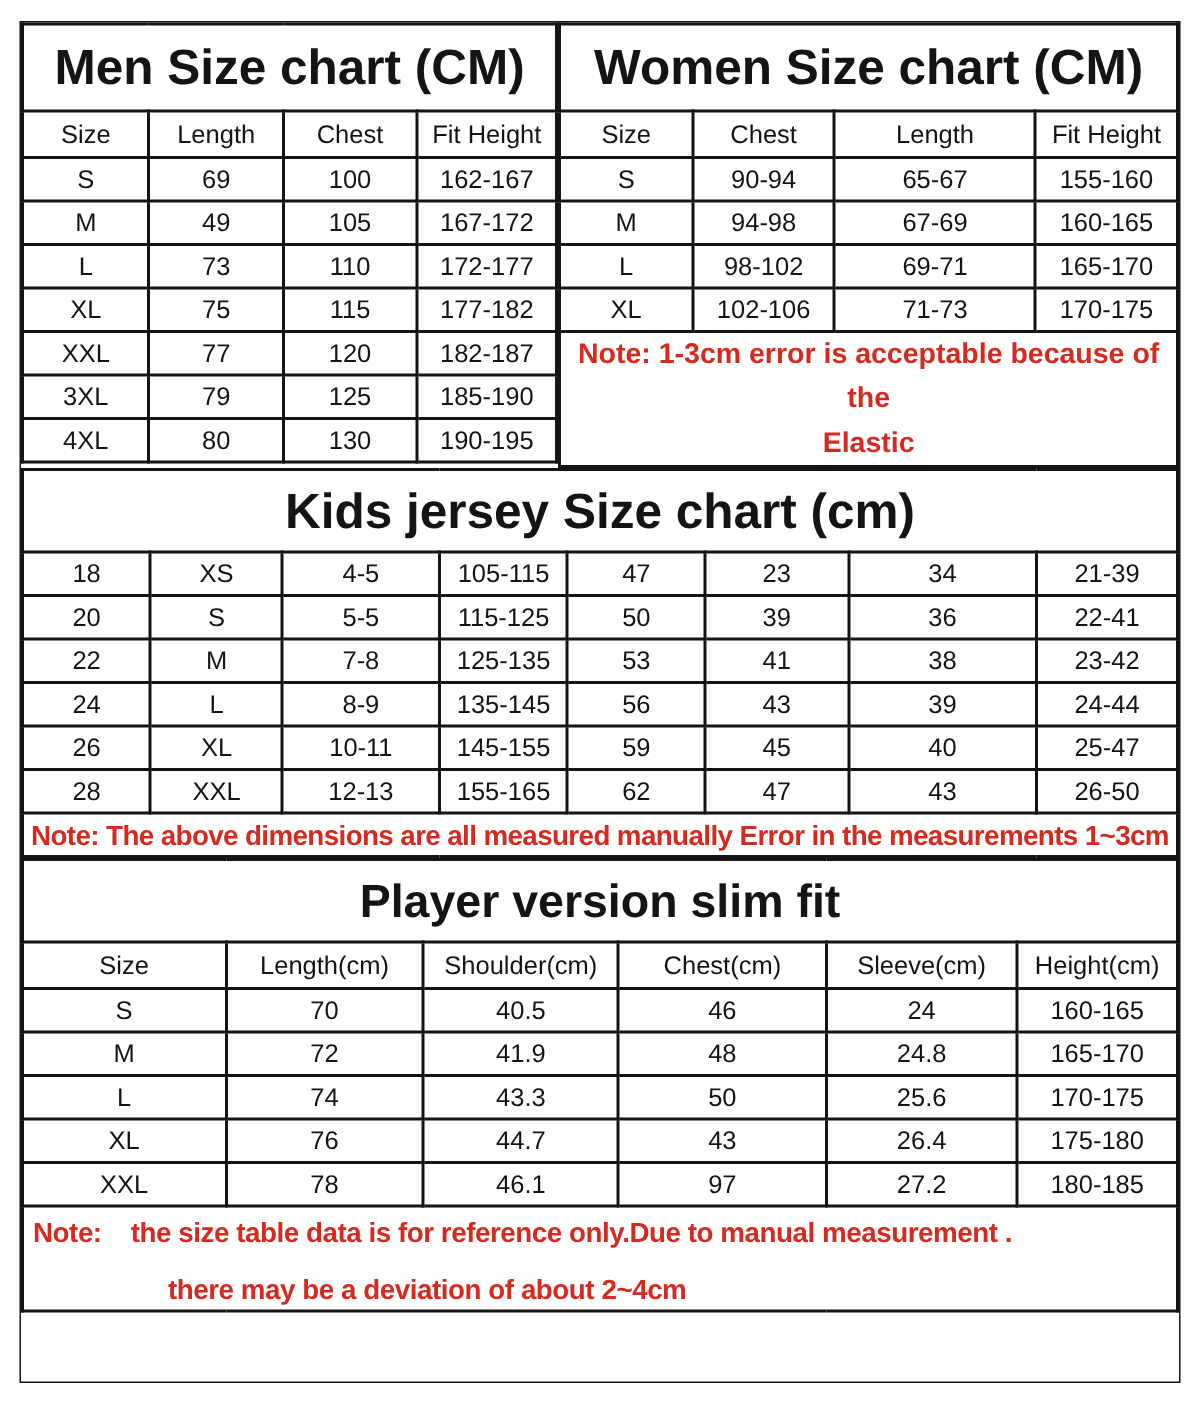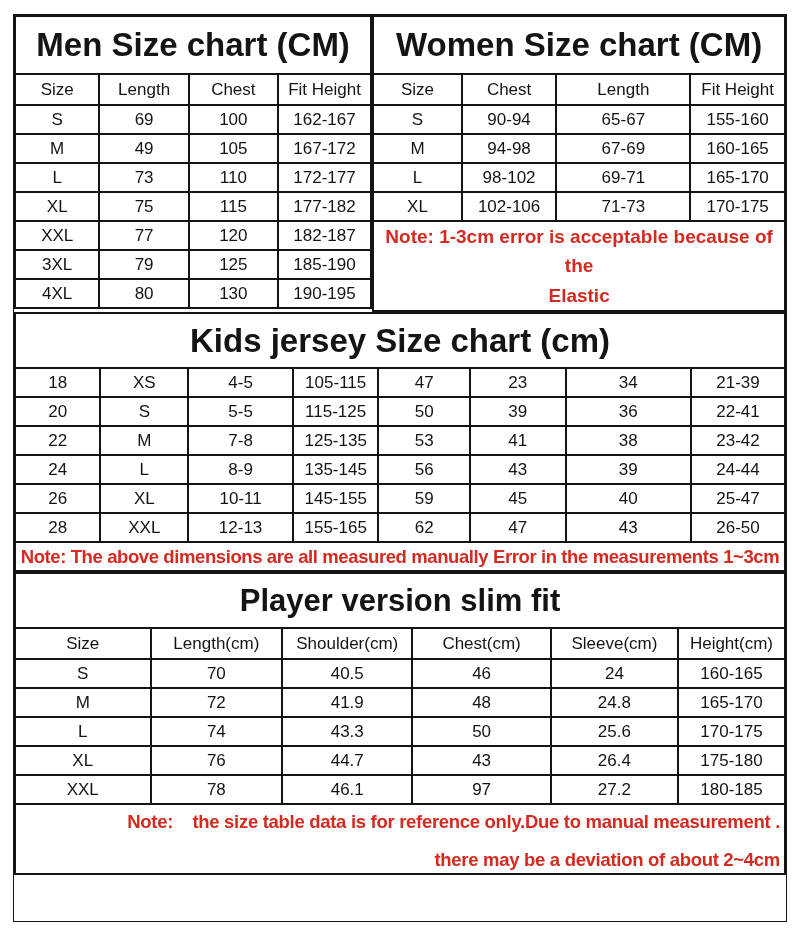--- a/index.html
+++ b/index.html
@@ -99,21 +99,21 @@
   .player-table col:nth-child(1){width:17.6%;}
   .player-table col:nth-child(2){width:17.1%;}
   .player-table col:nth-child(3){width:16.9%;}
   .player-table col:nth-child(4){width:18.0%;}
   .player-table col:nth-child(5){width:16.5%;}
   .player-table col:nth-child(6){width:13.9%;}
   .player-table tr.title-row th{height:53px;font-size:31px;}
 
   .bottom-note-cell{
     height:62px;
-    text-align:right;
+    text-align:left;
     vertical-align:top;
     white-space:normal;
     padding:6px 4px 0 6px;
   }
   .bottom-note-line1{
     color:var(--red);
     font-weight:700;
     font-size:18.5px;
     letter-spacing:-0.3px;
     white-space:pre-wrap;

